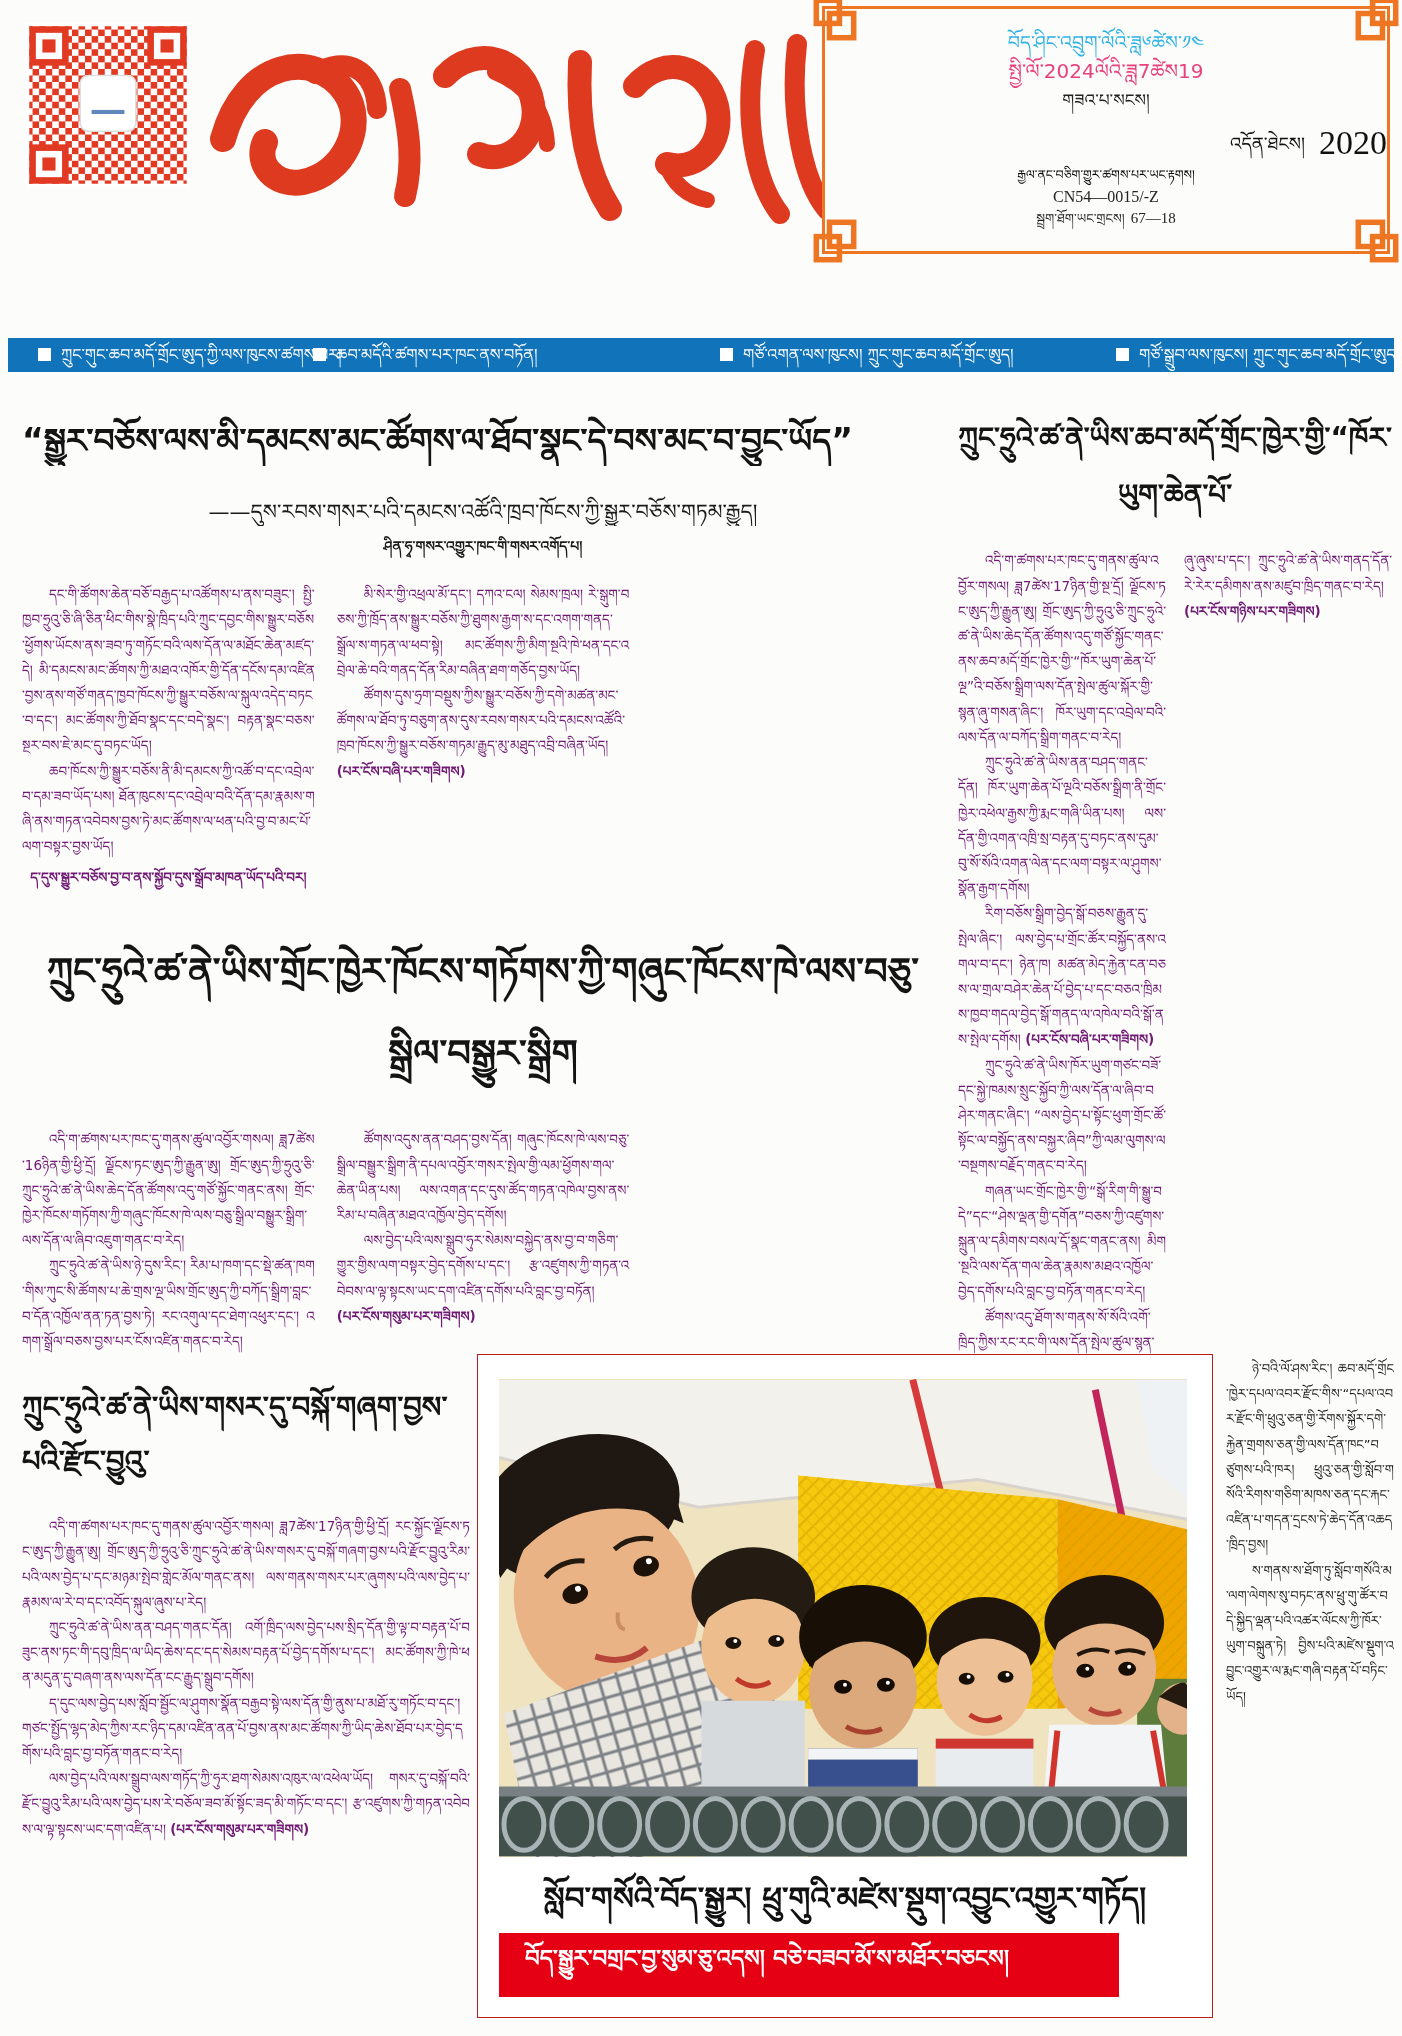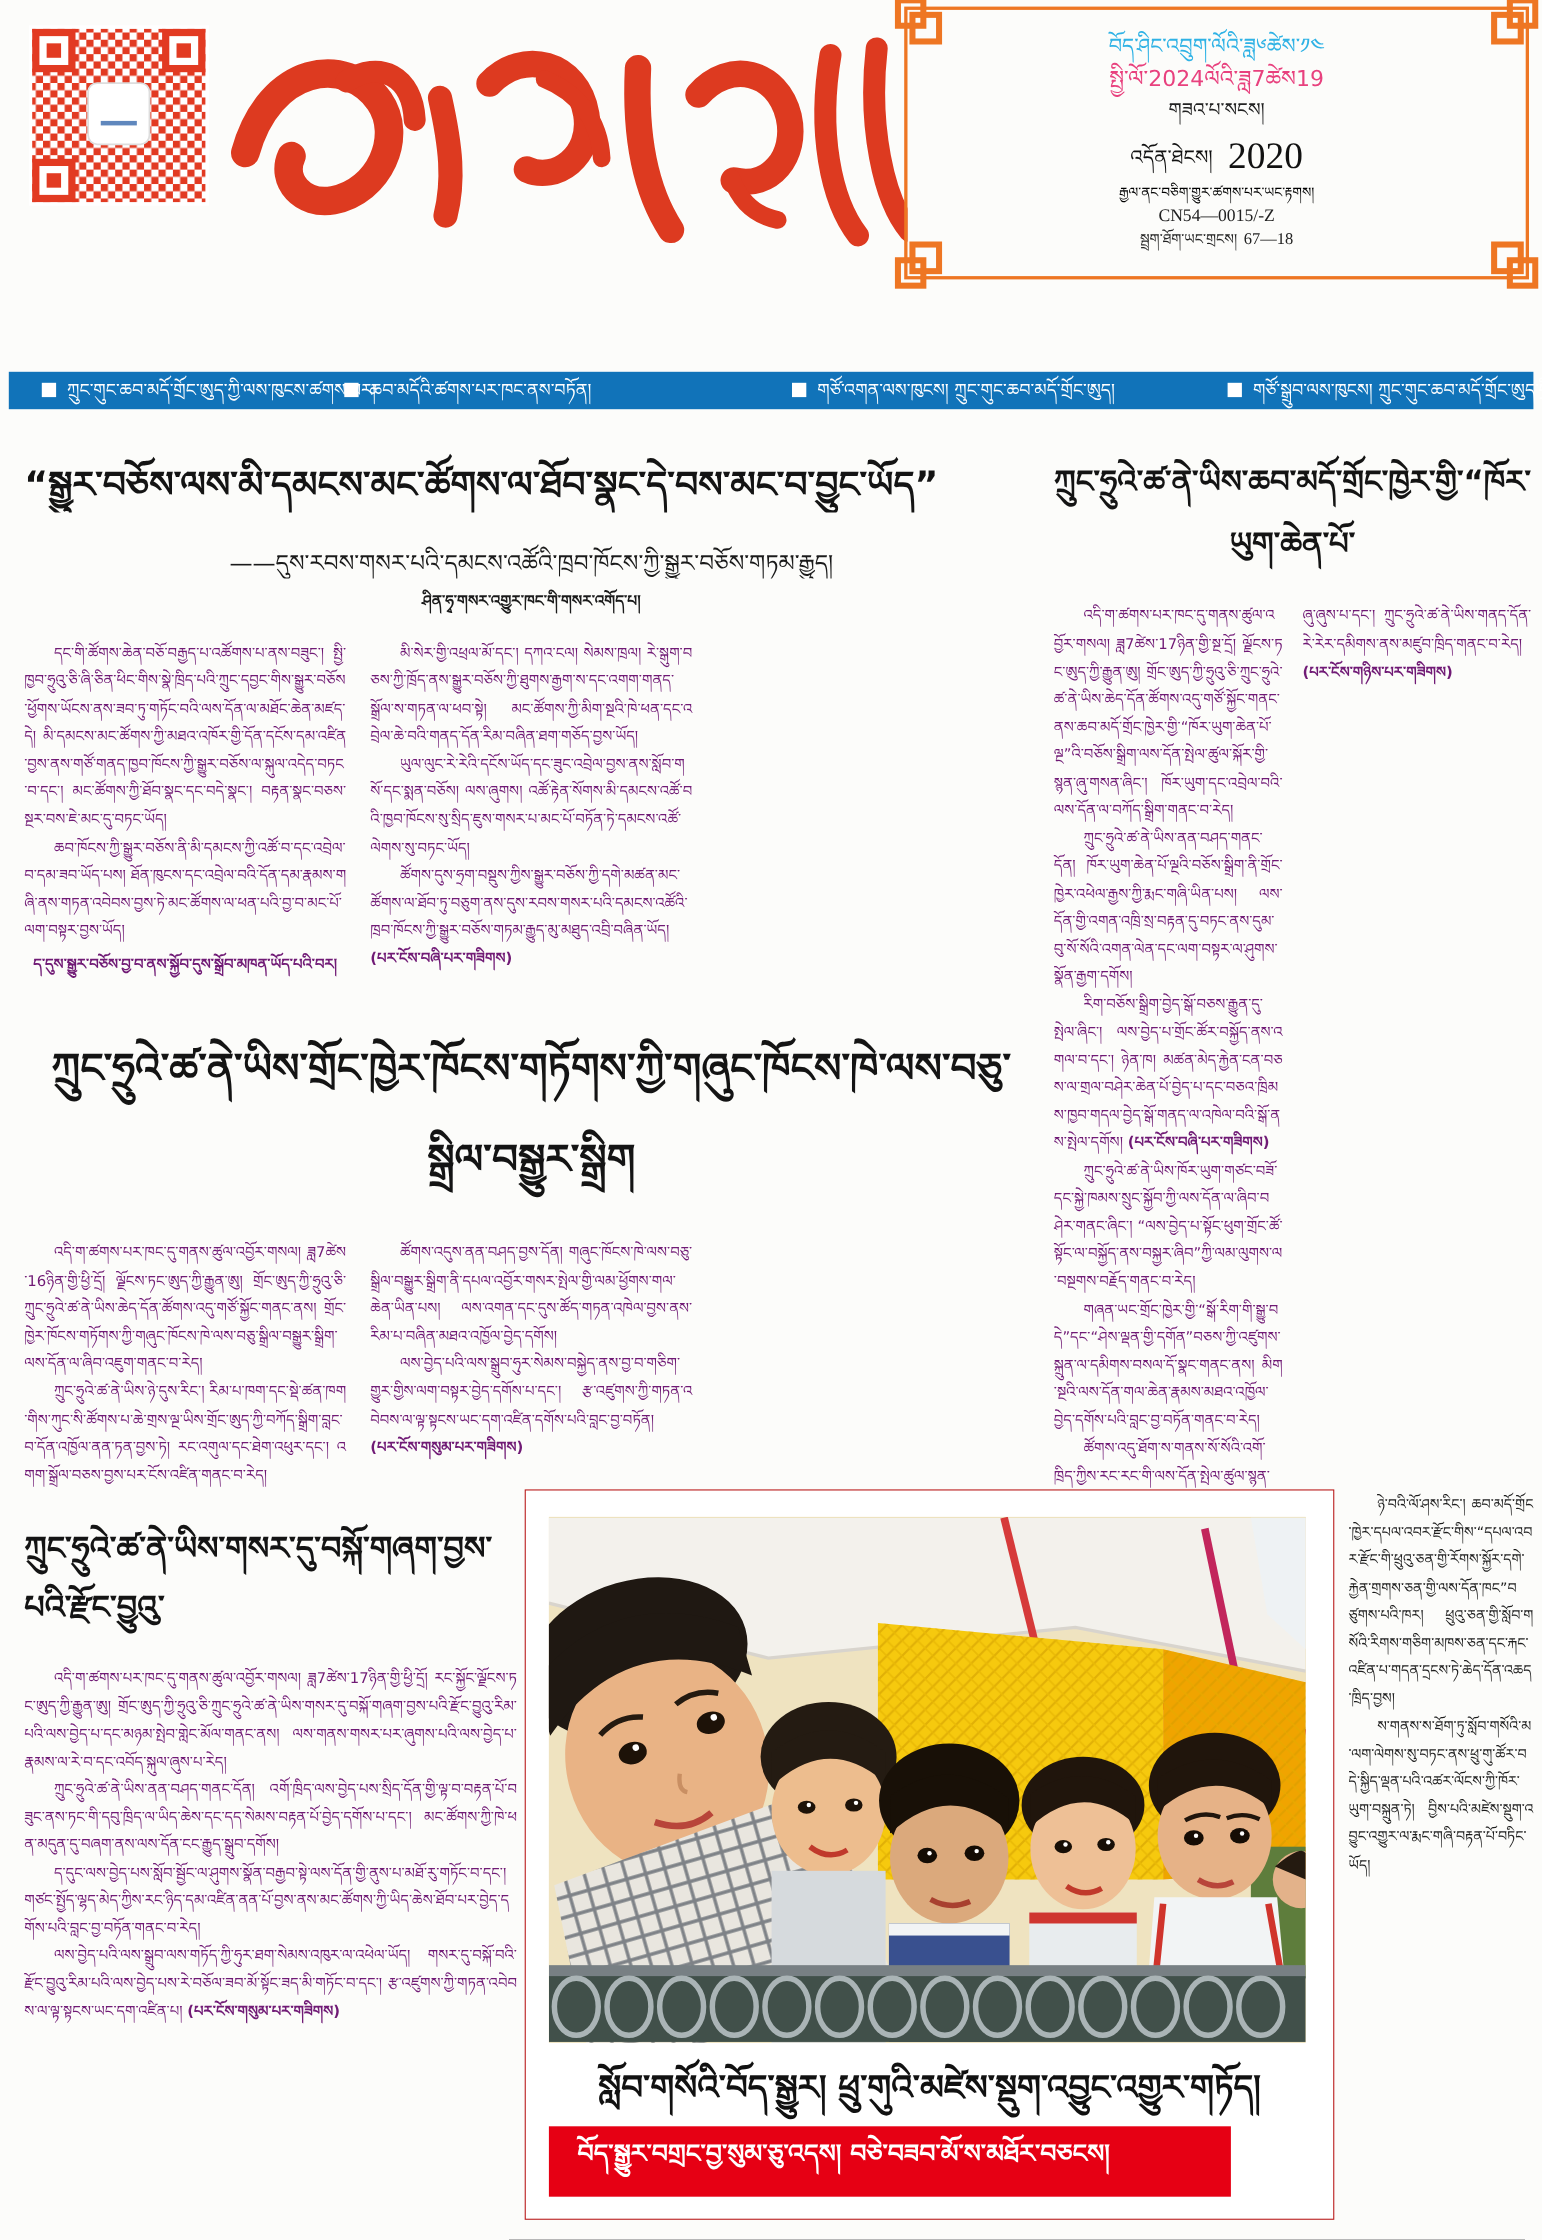--- a/index.html
+++ b/index.html
@@ -17,21 +17,21 @@
            box-sizing:border-box;text-align:center;}
   .knot{position:absolute;width:44px;height:44px;}
   .knot.tl{left:-12px;top:-12px;}
   .knot.tr{right:-12px;top:-12px;transform:scaleX(-1);}
   .knot.bl{left:-12px;bottom:-12px;transform:scaleY(-1);}
   .knot.br{right:-12px;bottom:-12px;transform:scale(-1,-1);}
   .ib-line{line-height:1;}
   .ib-tibdate{margin-top:24px;font-size:19px;color:#2fb2e5;}
   .ib-gregdate{margin-top:9px;font-size:20px;color:#e8417e;}
   .ib-weekday{margin-top:11px;font-size:17px;color:#222;}
-  .ib-issue{margin-top:17px;font-size:18px;color:#111;}
+  .ib-issue{margin-top:17px;font-size:18px;color:#111;text-align:right;}
   .ib-issue .issue-no{font-family:"Liberation Serif",serif;font-size:34px;margin-left:14px;vertical-align:-4px;}
   .ib-reg{margin-top:9px;font-size:12.5px;color:#000000;}
   .ib-cnno{margin-top:7px;font-size:16px;font-family:"Liberation Serif",serif;color:#222;}
   .ib-postal{margin-top:6px;font-size:13px;color:#222;}
   .ib-postal .post-no{font-family:"Liberation Serif",serif;font-size:15px;margin-left:6px;}
 
   
   .bluebar{position:absolute;left:8px;top:338px;width:1386px;height:34px;background:#1173b9;}
   .bar-item{position:absolute;top:0;height:34px;line-height:34px;color:#fff;font-size:16px;white-space:nowrap;}
   .bar-item .sq{display:inline-block;width:13px;height:13px;background:#fff;margin-right:10px;vertical-align:-1px;}
@@ -184,21 +184,20 @@
 
   <section class="a1">
     <h1 class="headline">“སྒྱུར་བཅོས་ལས་མི་དམངས་མང་ཚོགས་ལ་ཐོབ་སྣང་དེ་བས་མང་བ་བྱུང་ཡོད”</h1>
     <div class="sub">——དུས་རབས་གསར་པའི་དམངས་འཚོའི་ཁྲབ་ཁོངས་ཀྱི་སྒྱུར་བཅོས་གཏམ་རྒྱུད།</div>
     <div class="byline">ཤིན་ཧྭ་གསར་འགྱུར་ཁང་གི་གསར་འགོད་པ།</div>
     <div class="body-cols tib">
       <p>དང་གི་ཚོགས་ཆེན་བཅོ་བརྒྱད་པ་འཚོགས་པ་ནས་བཟུང་། སྤྱི་ཁྱབ་ཧྲུའུ་ཅི་ཞི་ཅིན་ཕིང་གིས་སྣེ་ཁྲིད་པའི་ཀྲུང་དབྱང་གིས་སྒྱུར་བཅོས་ཕྱོགས་ཡོངས་ནས་ཟབ་ཏུ་གཏོང་བའི་ལས་དོན་ལ་མཐོང་ཆེན་མཛད་དེ། མི་དམངས་མང་ཚོགས་ཀྱི་མཐའ་འཁོར་གྱི་དོན་དངོས་དམ་འཛིན་བྱས་ནས་གཙོ་གནད་ཁྱབ་ཁོངས་ཀྱི་སྒྱུར་བཅོས་ལ་སྐུལ་འདེད་བཏང་བ་དང་། མང་ཚོགས་ཀྱི་ཐོབ་སྣང་དང་བདེ་སྣང་། བརྟན་སྣང་བཅས་སྔར་བས་ཇེ་མང་དུ་བཏང་ཡོད།</p>
       <p>ཆབ་ཁོངས་ཀྱི་སྒྱུར་བཅོས་ནི་མི་དམངས་ཀྱི་འཚོ་བ་དང་འབྲེལ་བ་དམ་ཟབ་ཡོད་པས། ཐོན་ཁུངས་དང་འབྲེལ་བའི་དོན་དམ་རྣམས་གཞི་ནས་གཏན་འབེབས་བྱས་ཏེ་མང་ཚོགས་ལ་ཕན་པའི་བྱ་བ་མང་པོ་ལག་བསྟར་བྱས་ཡོད།</p>
       <p class="subhead">ད་དུས་སྒྱུར་བཅོས་བྱ་བ་ནས་སྐྱོབ་དུས་སྒྲོབ་མཁན་ཡོད་པའི་བར།</p>
       <p>མི་སེར་གྱི་འཕྲལ་མོ་དང་། དཀའ་ངལ། སེམས་ཁྲལ། རེ་སྒུག་བཅས་ཀྱི་ཁྲོད་ནས་སྒྱུར་བཅོས་ཀྱི་ཐུགས་རྒྱག་ས་དང་འགག་གནད་སྒྲོལ་ས་གཏན་ལ་ཕབ་སྟེ། མང་ཚོགས་ཀྱི་མིག་སྔའི་ཁེ་ཕན་དང་འབྲེལ་ཆེ་བའི་གནད་དོན་རིམ་བཞིན་ཐག་གཅོད་བྱས་ཡོད།</p>
-      <p>ཡུལ་ལུང་རེ་རེའི་དངོས་ཡོད་དང་ཟུང་འབྲེལ་བྱས་ནས་སློབ་གསོ་དང་སྨན་བཅོས། ལས་ཞུགས། འཚོ་རྟེན་སོགས་མི་དམངས་འཚོ་བའི་ཁྱབ་ཁོངས་སུ་སྲིད་ཇུས་གསར་པ་མང་པོ་བཏོན་ཏེ་དམངས་འཚོ་ལེགས་སུ་བཏང་ཡོད།</p>
       <p><span>ཚོགས་དུས་ཧྲག་བསྡུས་ཀྱིས་སྒྱུར་བཅོས་ཀྱི་དགེ་མཚན་མང་ཚོགས་ལ་ཐོབ་ཏུ་བཅུག་ནས་དུས་རབས་གསར་པའི་དམངས་འཚོའི་ཁྲབ་ཁོངས་ཀྱི་སྒྱུར་བཅོས་གཏམ་རྒྱུད་མུ་མཐུད་འབྲི་བཞིན་ཡོད།</span> <b class="credit">(པར་ངོས་བཞི་པར་གཟིགས)</b></p>
     </div>
   </section>
 
   <section class="a2">
     <h2 class="headline">
       <span style="display:block">ཀྲུང་ཧྲུའེ་ཚ་ནེ་ཡིས་ཆབ་མདོ་གྲོང་ཁྱེར་གྱི་“ཁོར་ཡུག་ཆེན་པོ་</span>
       <span style="display:block">ལྔ་འི”བཅོས་སྒྲིག་ལས་དོན་སྤེལ་ཚུལ་སྐོར་གྱི་སྙན་ཞུ་གསན་པ།</span>
     </h2>
     <div class="body-cols tib">

